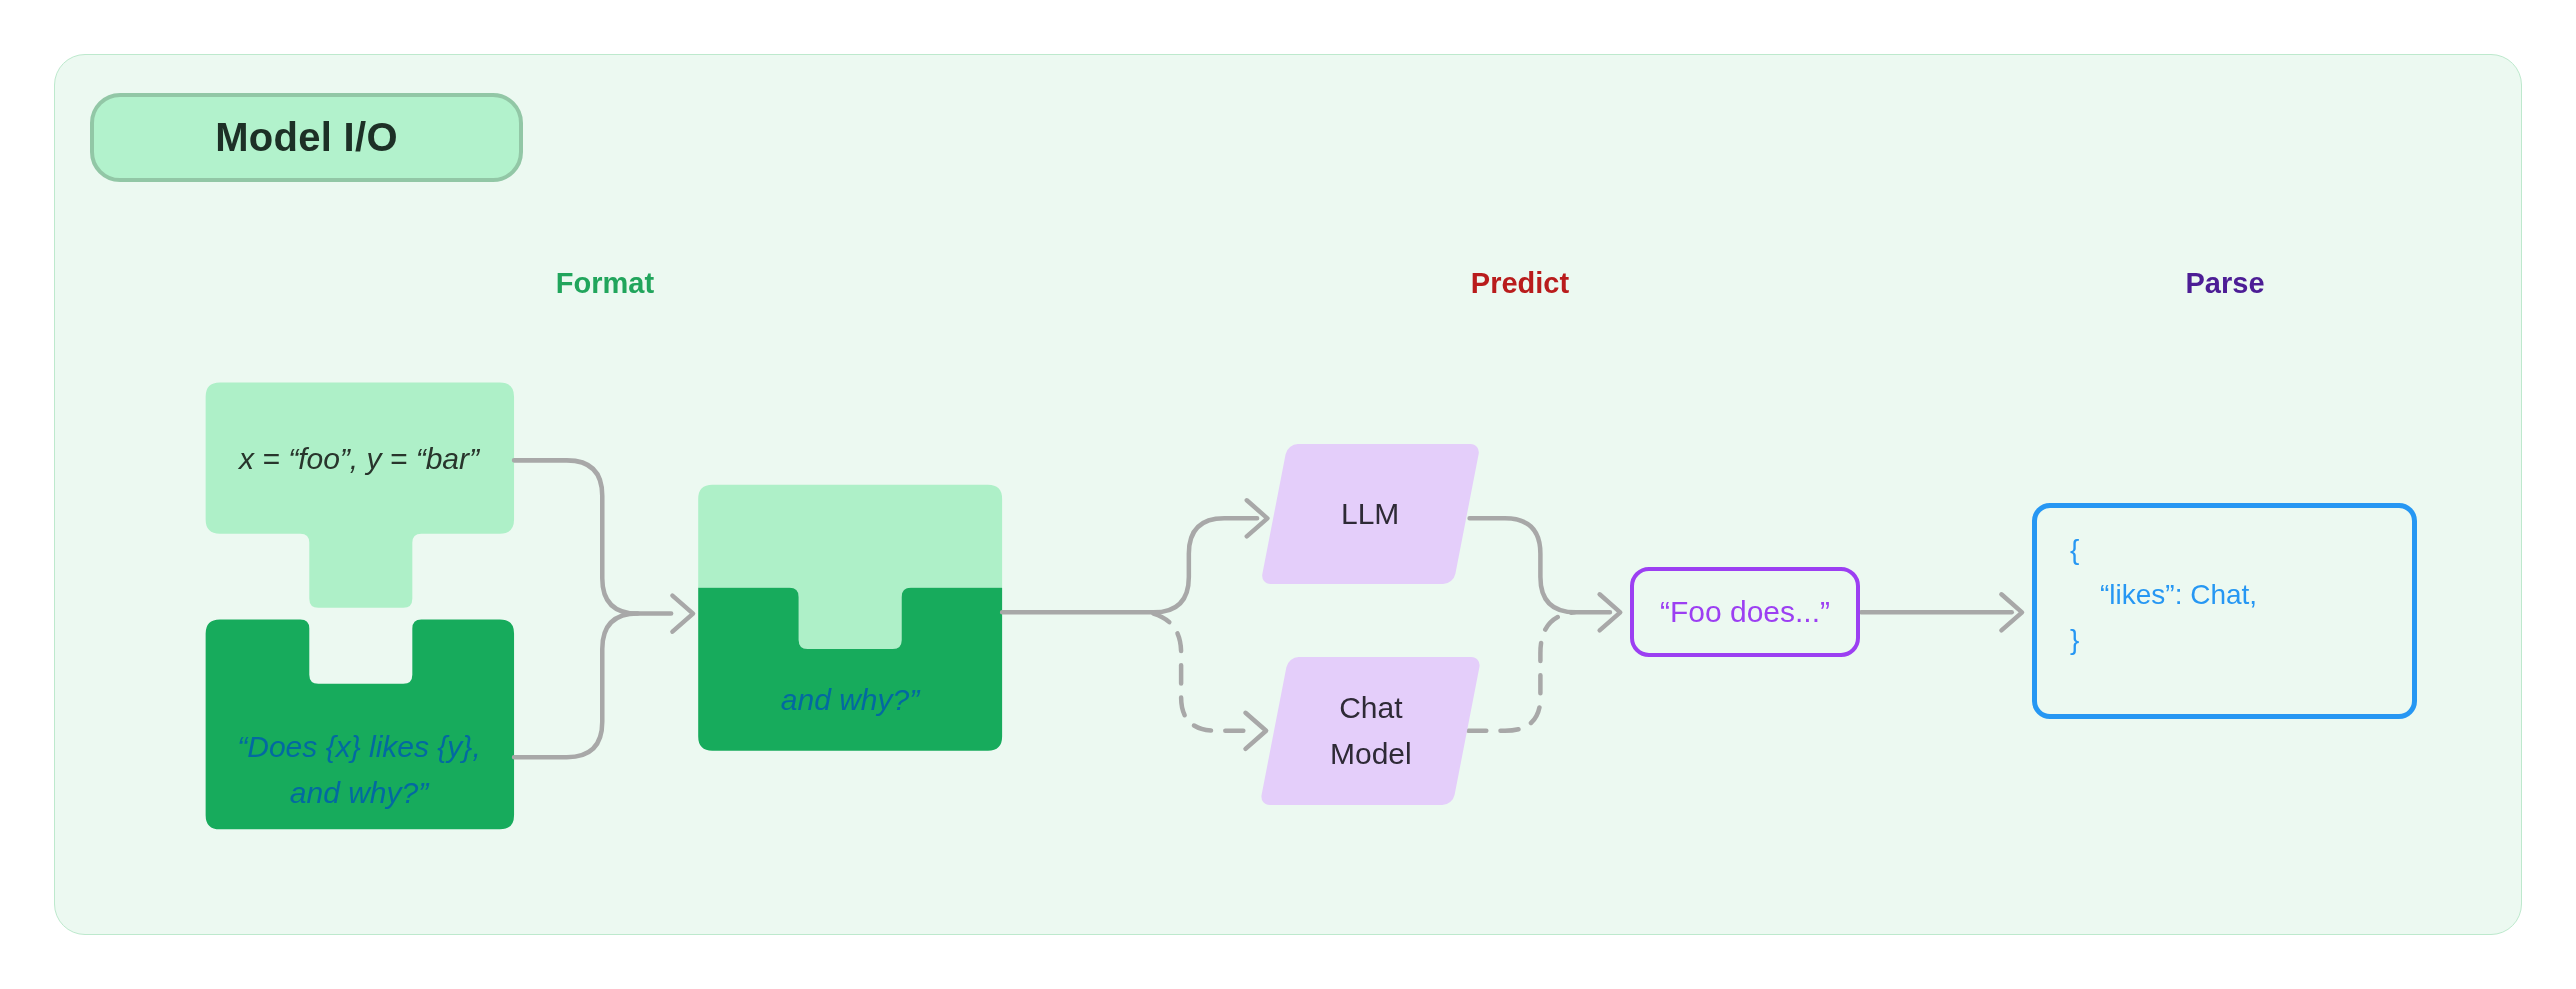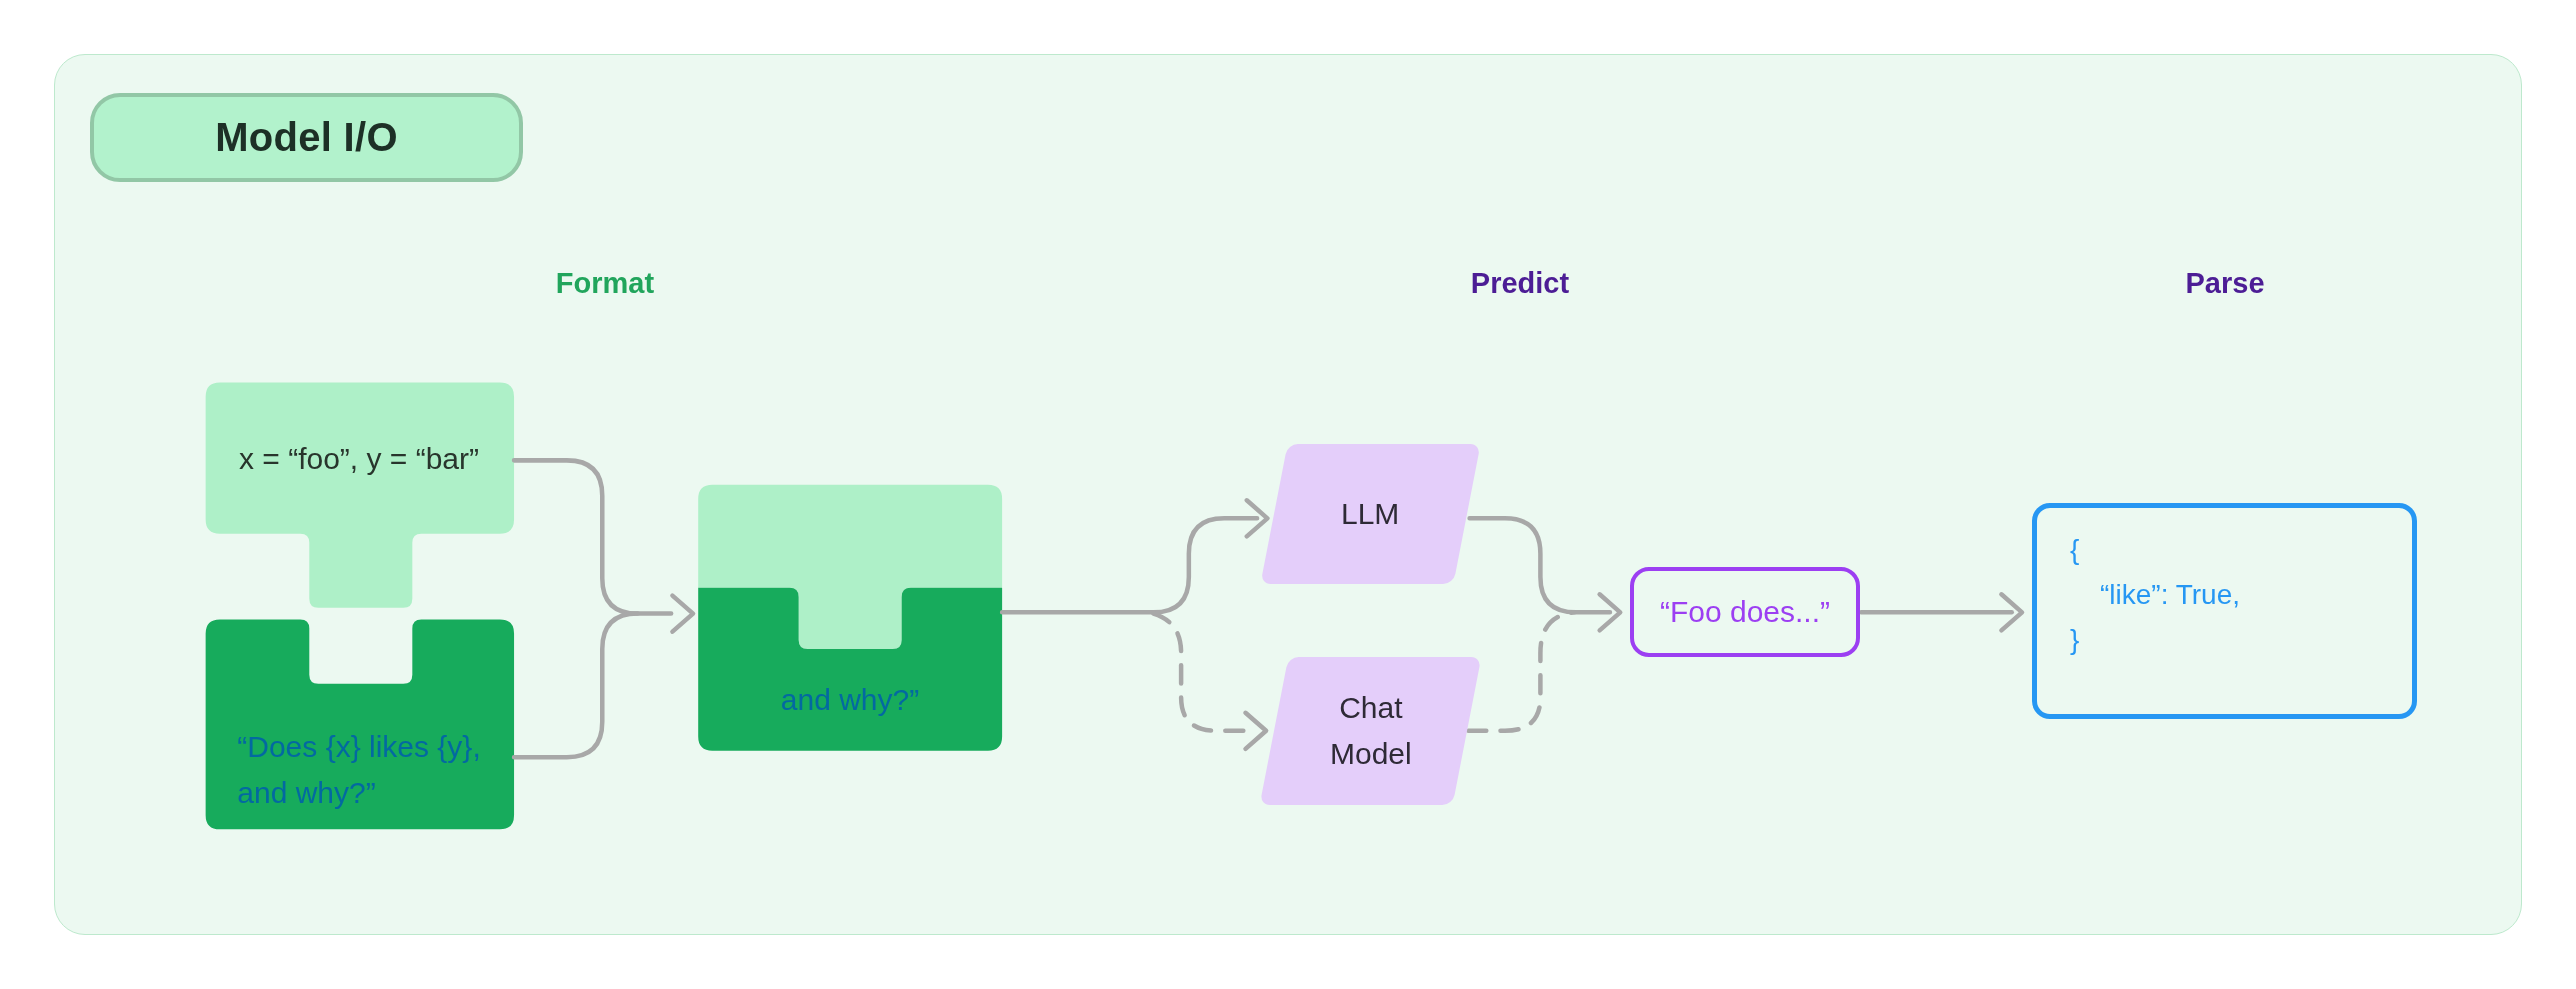--- a/index.html
+++ b/index.html
@@ -56,29 +56,31 @@
   .stage-label {
     position: absolute;
     top: 261px;
     transform: translateX(-50%);
     font-size: 29px;
     font-weight: bold;
     line-height: 45px;
     white-space: nowrap;
   }
   .stage-format  { left: 605px;  color: #21a55c; }
-  .stage-predict { left: 1520px; color: #4c1d95; }
+  .stage-predict { left: 1520px; color: #b91c1c; }
   .stage-parse   { left: 2225px; color: #4c1d95; }
 
   .node-text {
     position: absolute;
     transform: translate(-50%, -50%);
     font-size: 30px;
     line-height: 46px;
-    white-space: nowrap;
+    text-align: center;
+    white-space: nowrap;
+    font-style: italic;
   }
   .text-dark  { color: #28352c; }
   .text-white { color: #0369a1; }
 
   .parallelogram {
     position: absolute;
     width: 193px;
     background: #e4cefa;
     border-radius: 10.3px;
     transform: skewX(-11deg);
@@ -189,17 +191,17 @@
       <div>Model</div>
     </div>
   </div>
 
   <div class="prediction-box">
     <span>“Foo does...”</span>
   </div>
 
   <div class="parsed-box">
     <div class="json-line">{</div>
-    <div class="json-line json-indent">“like”: True,</div>
+    <div class="json-line json-indent">“likes”: Chat,</div>
     <div class="json-line">}</div>
   </div>
 </div>
 
 
 </body></html>

